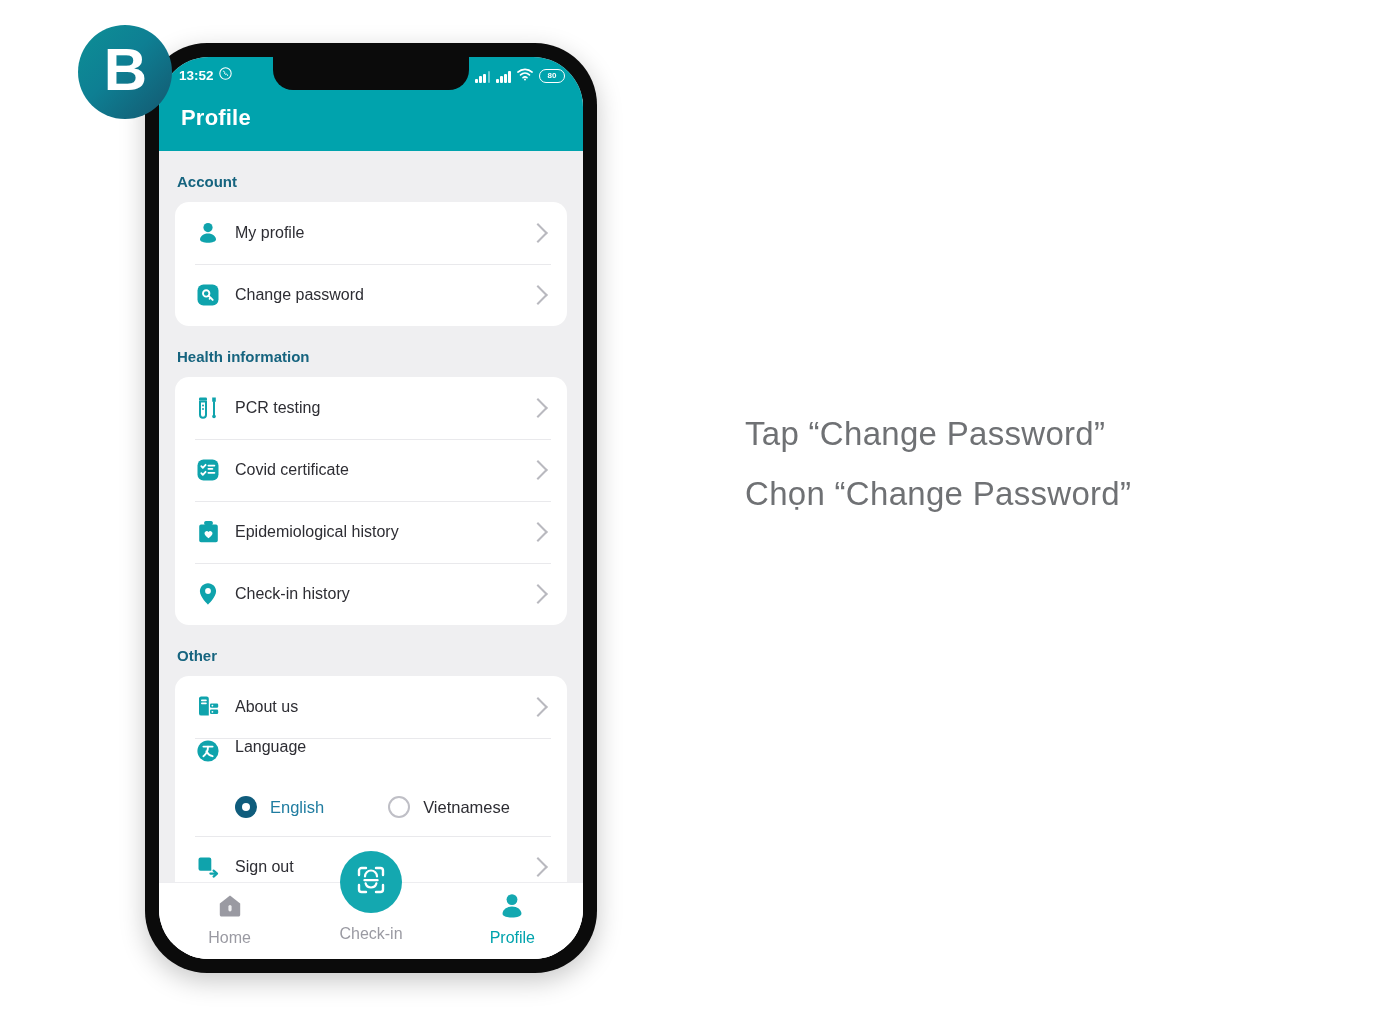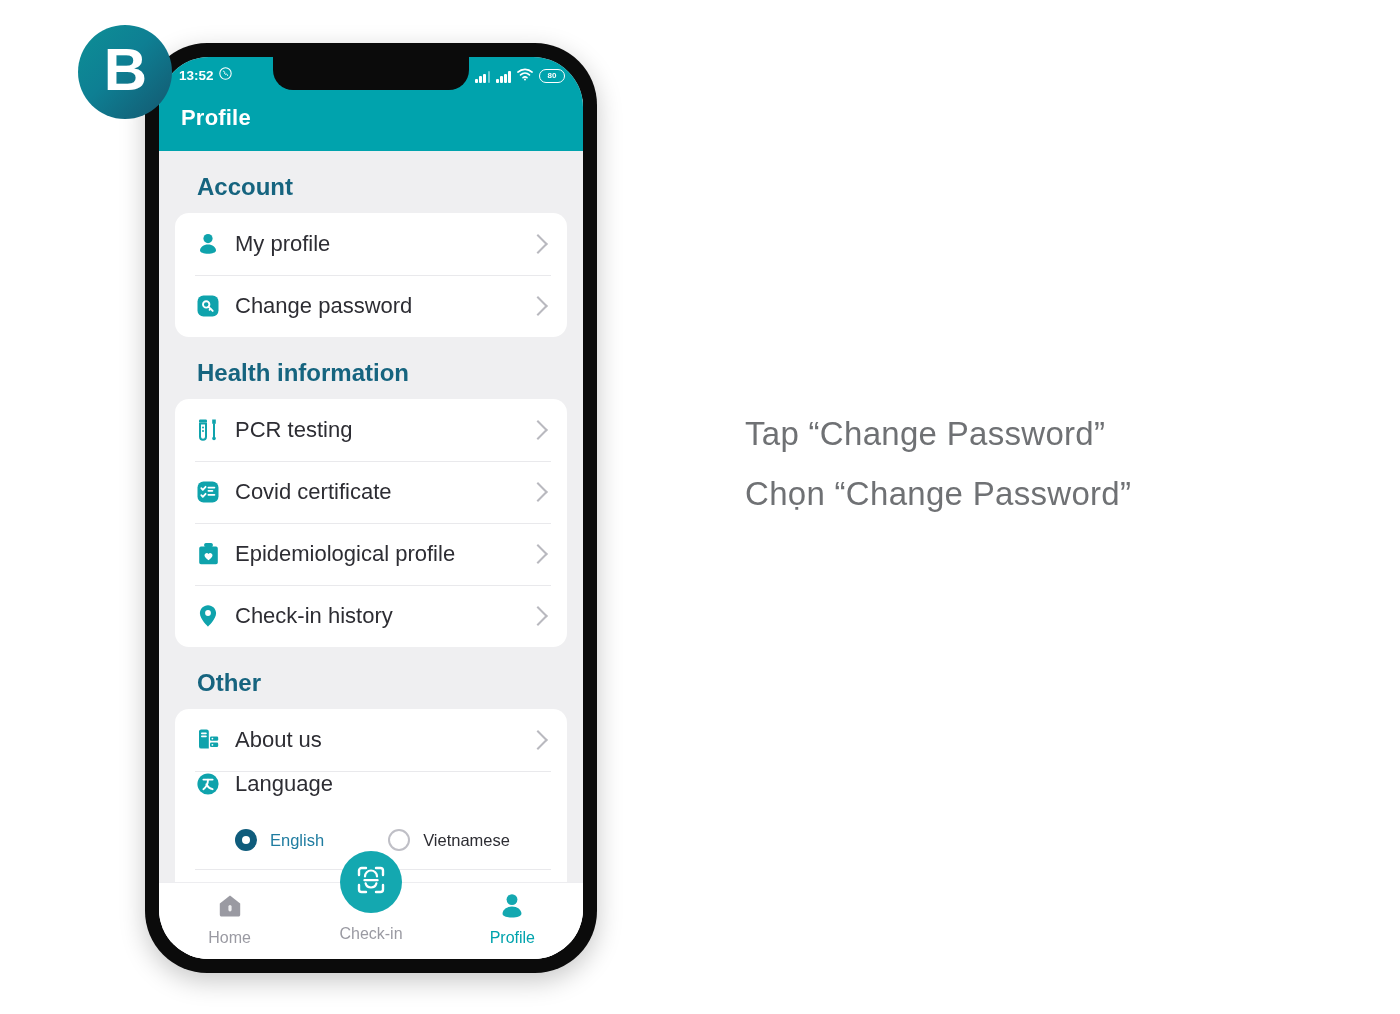--- a/index.html
+++ b/index.html
@@ -156,23 +156,23 @@
     top: 42px;
     bottom: 0;
     background: #efeff1;
     overflow: hidden;
   }
   .content {
     padding: 0 0 0 0;
   }
   .section-title {
     color: #16647f;
-    font-size: 24px;
+    font-size: 15px;
     font-weight: bold;
-    padding: 22px 0 12px 38px;
+    padding: 22px 0 12px 18px;
   }
   .card {
     background: #ffffff;
     border-radius: 14px;
     margin: 0 16px;
     overflow: hidden;
   }
   .row {
     display: flex;
     align-items: center;
@@ -205,21 +205,21 @@
     width: 26px;
     height: 26px;
     flex: 0 0 26px;
     display: flex;
     align-items: center;
     justify-content: center;
     margin-right: 14px;
   }
   .row-label {
     flex: 1;
-    font-size: 22px;
+    font-size: 16px;
     color: #2d2d33;
   }
   .chev {
     width: 12px;
     height: 12px;
     border-top: 2.2px solid #b9b9bf;
     border-right: 2.2px solid #b9b9bf;
     transform: rotate(45deg);
     margin-right: 6px;
   }
@@ -444,21 +444,21 @@
           </div>
 
           <div class="row">
             <span class="ico">
               <svg width="21" height="24" viewBox="0 0 21 24">
                 <rect x="6.2" y="1" width="8.6" height="4" rx="1.6" fill="#0fa3ac"></rect>
                 <path d="M3 4.6h15a1.8 1.8 0 0 1 1.8 1.8v14a1.8 1.8 0 0 1-1.8 1.8H3a1.8 1.8 0 0 1-1.8-1.8v-14A1.8 1.8 0 0 1 3 4.6z" fill="#0fa3ac"></path>
                 <path d="M10.5 18.2c-2.2-1.7-4-3.1-4-5a2.2 2.2 0 0 1 4-1.2a2.2 2.2 0 0 1 4 1.2c0 1.9-1.8 3.3-4 5z" fill="#ffffff"></path>
               </svg>
             </span>
-            <span class="row-label">Epidemiological profile</span>
+            <span class="row-label">Epidemiological history</span>
             <span class="chev"></span>
           </div>
 
           <div class="row">
             <span class="ico">
               <svg width="20" height="24" viewBox="0 0 20 24">
                 <path d="M10 1.2c-4.5 0-8.1 3.6-8.1 8.1c0 5.8 8.1 13.4 8.1 13.4s8.1-7.6 8.1-13.4c0-4.5-3.6-8.1-8.1-8.1z" fill="#0fa3ac"></path>
                 <circle cx="10" cy="9" r="2.9" fill="#ffffff"></circle>
               </svg>
             </span>

